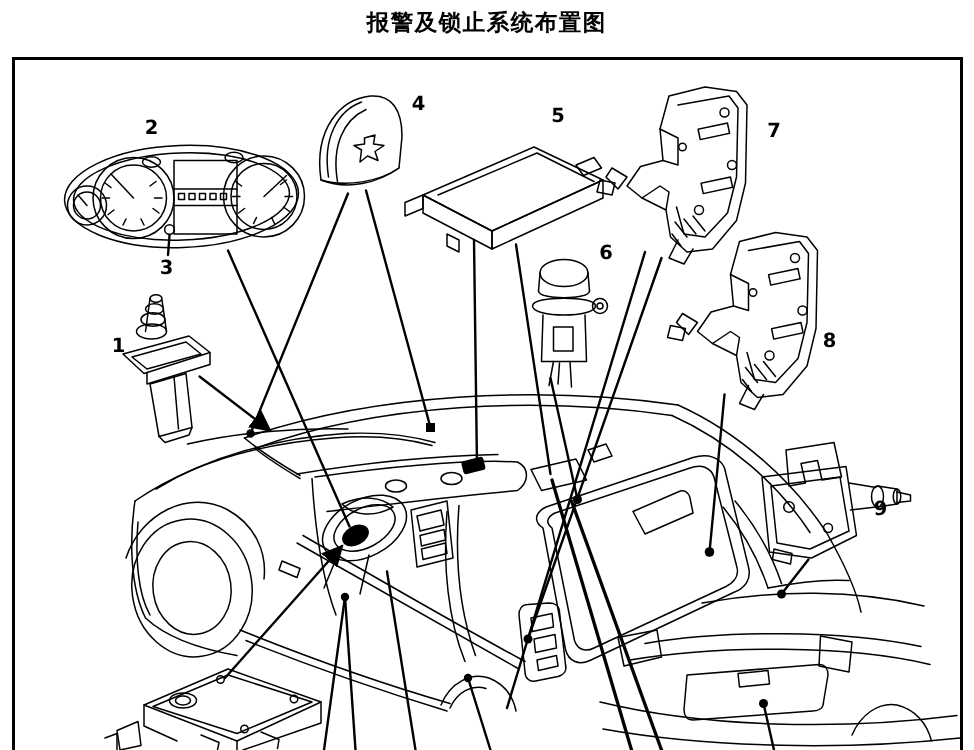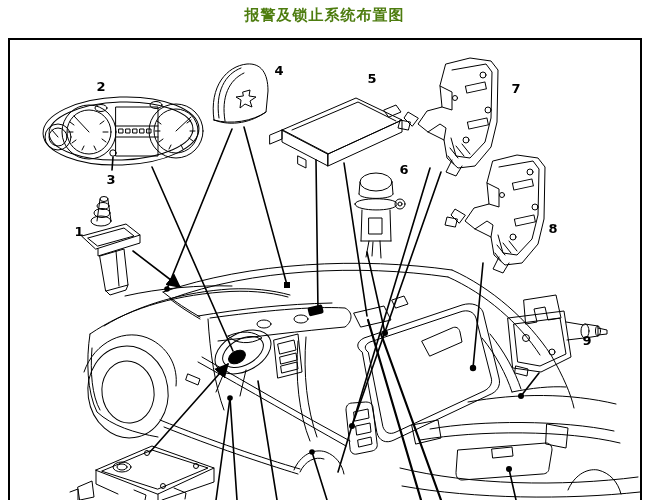--- a/index.html
+++ b/index.html
@@ -2,21 +2,21 @@
 <html><head>
 <meta charset="utf-8">
 <style>
   html,body{margin:0;padding:0;}
   body{
     width:649px;height:500px;background:#ffffff;overflow:hidden;position:relative;
     font-family:"DejaVu Sans","Liberation Sans",sans-serif;
   }
   .page-title{
     position:absolute;left:0;top:6px;width:649px;text-align:center;
-    font-size:15px;font-weight:bold;color:#4d7c0f;letter-spacing:1px;
+    font-size:15px;font-weight:bold;color:#000000;letter-spacing:1px;
   }
   .frame{
     position:absolute;left:8px;top:38px;width:634px;height:470px;
     border:2px solid #000;box-sizing:border-box;background:#fff;
   }
   .art{position:absolute;left:0;top:0;width:649px;height:500px;}
   .callout{
     position:absolute;transform:translate(-50%,-50%);
     font-size:13px;font-weight:bold;color:#000;line-height:1;
   }

